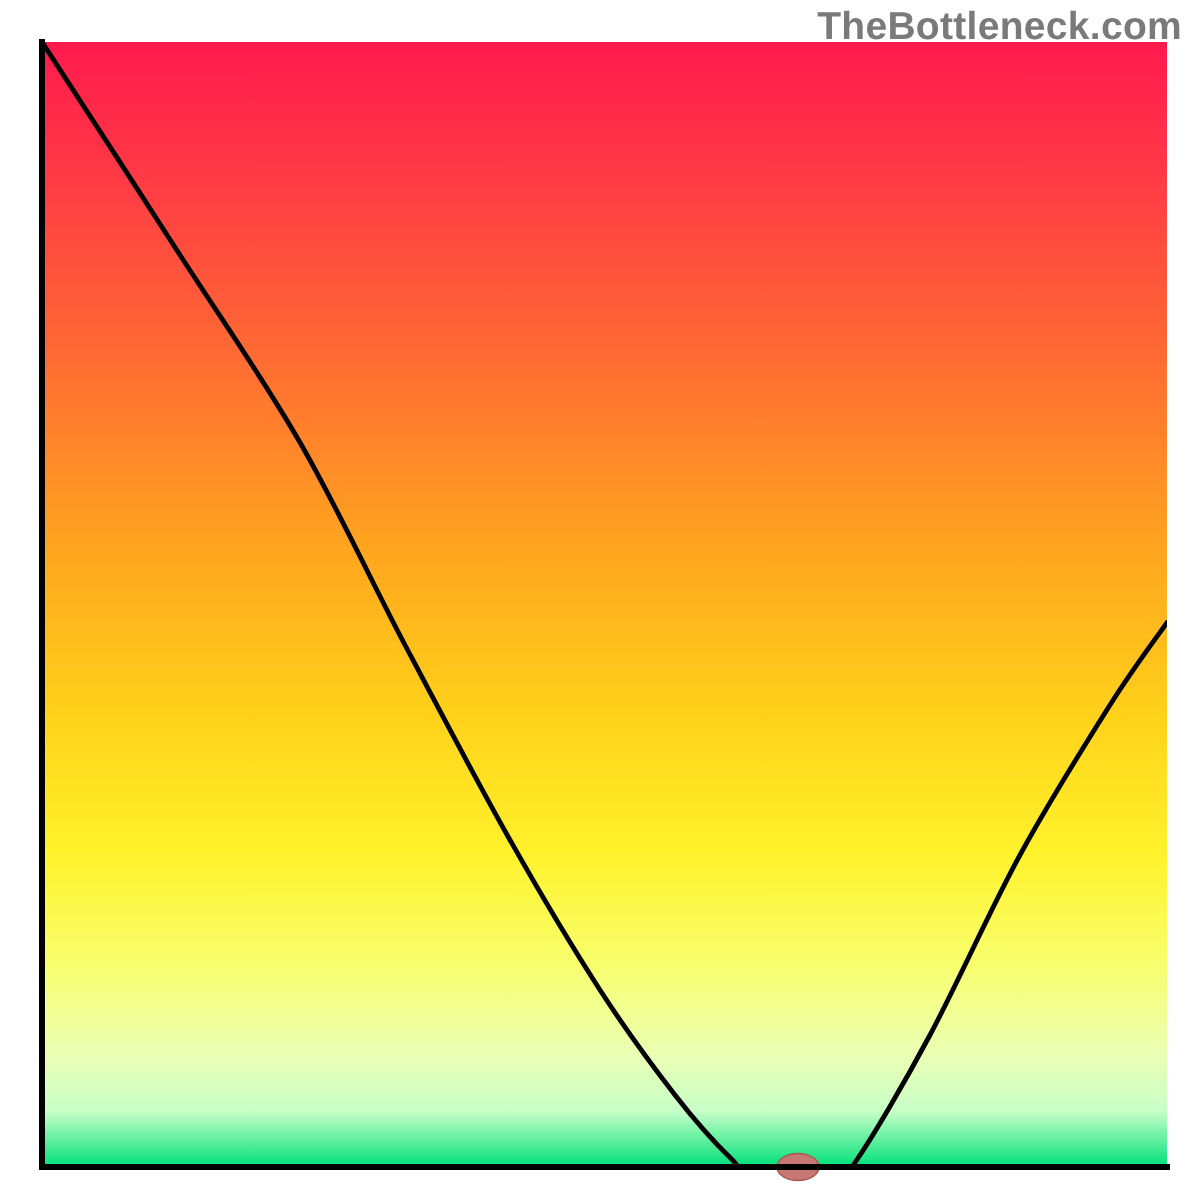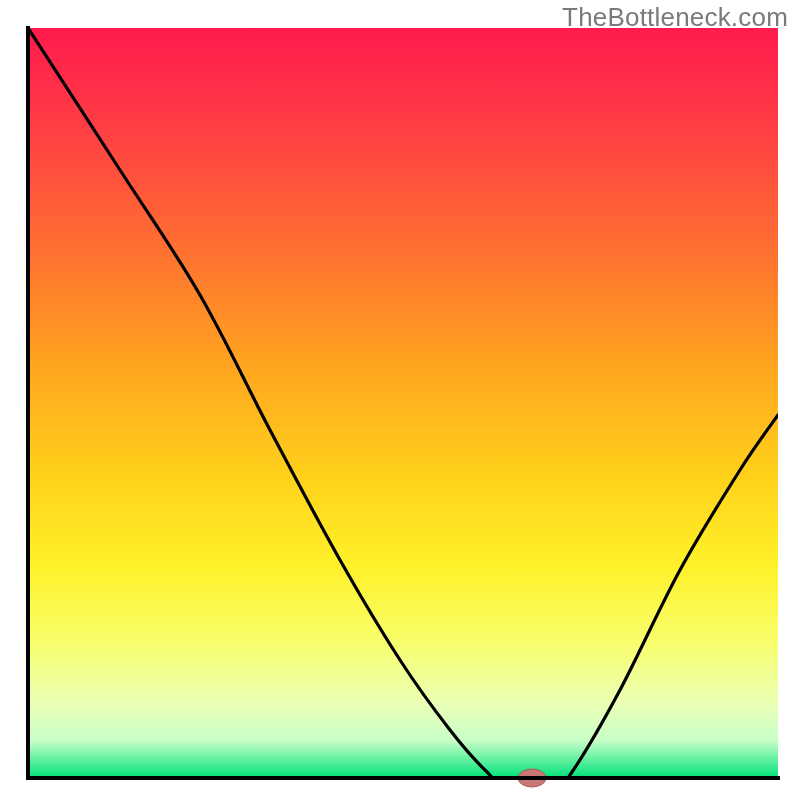--- a/index.html
+++ b/index.html
@@ -14,21 +14,21 @@
     position: relative;
     width: 800px;
     height: 800px;
   }
   .watermark {
     position: absolute;
     top: 2px;
     right: 12px;
     color: #7a7a7a;
     font-size: 26px;
-    font-weight: 400;
+    font-weight: 700;
     letter-spacing: 0.2px;
   }
   svg.chart {
     position: absolute;
     left: 0;
     top: 0;
   }
 </style>
 </head>
 <body>

